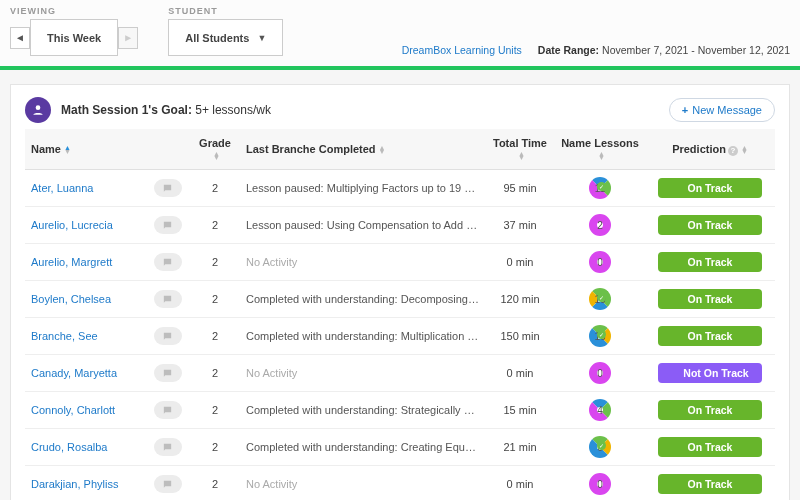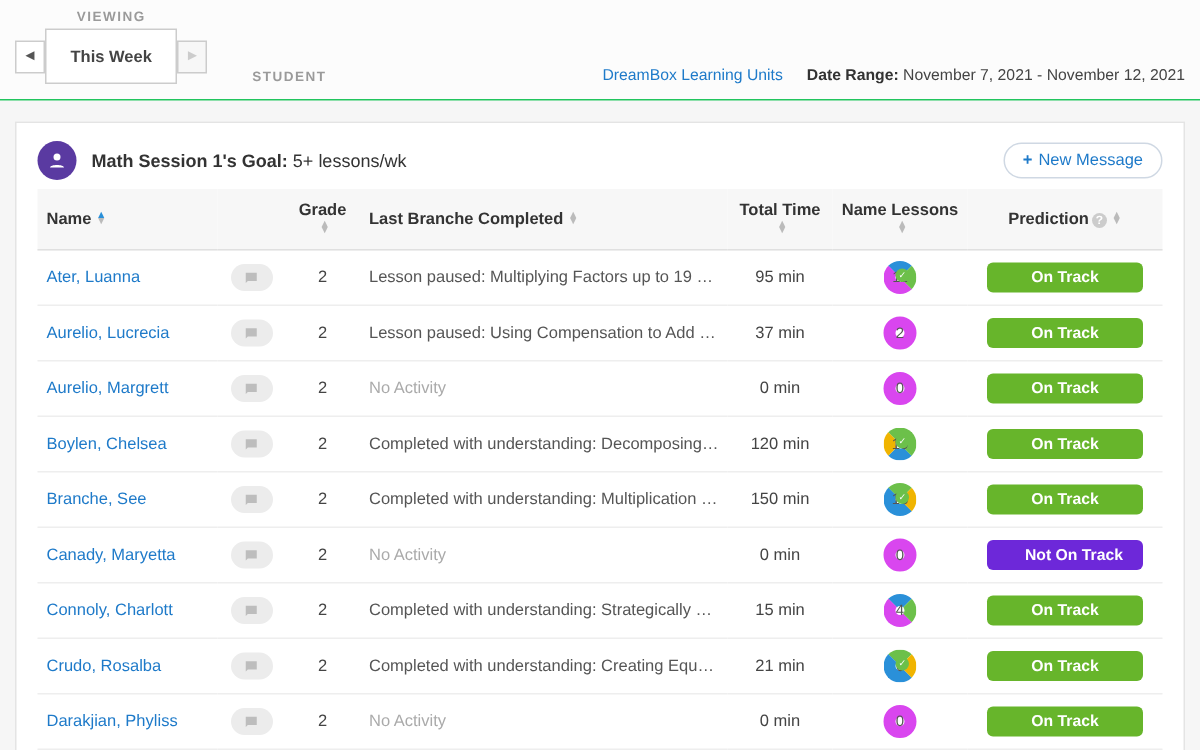--- a/index.html
+++ b/index.html
@@ -1,17 +1,17 @@
 <!DOCTYPE html>
 <html><head>
 <meta charset="utf-8">
 <style>
   * { box-sizing: border-box; margin: 0; padding: 0; }
   body { font-family: Arial, Helvetica, sans-serif; font-size: 11px; color: #444; background: #f6f6f6; width: 800px; }
-  .topbar { display: flex; align-items: flex-end; padding: 6px 10px 10px; gap: 30px; border-bottom: 1px solid #22c55e; background:#fcfcfc;text-align:center; }
+  .topbar { display: flex; align-items: flex-end; padding: 6px 10px 10px; gap: 30px; border-bottom: 4px solid #22c55e; background:#fcfcfc; }
   .topbar .group { display: flex; flex-direction: column; gap: 3px; }
   .topbar .label { font-size: 9px; letter-spacing: 1px; color: #9a9a9a; font-weight: bold; }
   .btnset { display: flex; align-items: center; }
   .navbtn { width: 20px; height: 22px; border: 1px solid #ccc; background: #fff; display:flex; align-items:center; justify-content:center; font-size:10px; color:#555; cursor:pointer; }
   .navbtn.disabled { color:#ccc; background:#f7f7f7; cursor:default;}
   .selbtn { height: 37px; border:1px solid #ccc; background:#fff; padding: 0 16px; font-size:11px; font-weight:bold; color:#444; display:flex; align-items:center; gap:8px; }
   .selbtn .caret { font-size:9px; color:#555;}
   .topbar .spacer { flex:1; }
   .topright { display:flex; align-items:flex-end; gap:16px; font-size:10.5px; }
   .topright a { color:#1e7ac9; text-decoration:none; }
@@ -42,40 +42,46 @@
   .chatpill { width:28px; height:18px; border-radius:9px; background:#ececec; display:inline-flex; align-items:center; justify-content:center;}
   .chatpill svg { width:11px; height:11px; fill:#bdbdbd;}
   .lessoncircle { width:22px; height:22px; border-radius:50%; display:inline-flex; align-items:center; justify-content:center; font-size:10px; color:#555; position:relative; border:8px solid #d946ef;}
   .lessoncircle .tick { position:absolute; top:-3px; right:-3px; width:9px; height:9px; border-radius:50%; background:#6cc04a; display:flex; align-items:center; justify-content:center;}
   .lessoncircle .tick::after{ content:"✓"; color:#fff; font-size:6px; line-height:1;}
   .lc-a { border-top-color:#2a90d9; border-right-color:#6cc04a; }
   .lc-b { border-color:#6cc04a; border-left-color:#f0b400; border-bottom-color:#2a90d9; }
   .lc-c { border-color:#2a90d9; border-top-color:#6cc04a; border-right-color:#f0b400;}
   .pill { display:inline-block; min-width:104px; text-align:center; padding:4px 8px; border-radius:4px; color:#fff; font-size:10.5px; font-weight:bold;}
   .pill.green { background:#67b52b; }
-  .pill.orange { background:#6d28d9;padding-left:20px; }
+  .pill.orange { background:#8b5cf6;padding-left:20px; }
   .help { display:inline-block; width:10px; height:10px; border-radius:50%; background:#ccc; color:#fff; font-size:8px; text-align:center; line-height:10px; margin-left:2px;}
   col.c-name{width:120px;} col.c-chat{width:45px;} col.c-grade{width:50px;} col.c-act{width:auto;} col.c-time{width:70px;} col.c-less{width:90px;} col.c-pred{width:130px;}
 </style>
 </head>
 <body>
 
 <div class="topbar">
   <div class="group">
     <span class="label">VIEWING</span>
     <div class="btnset">
       <div class="navbtn">◄</div>
       <div class="selbtn">
           <span>This Week</span>
         </div>
       <div class="navbtn disabled">►</div>
     </div>
   </div>
   <div class="group">
     <span class="label">STUDENT</span>
+    <div class="btnset">
+      <div class="selbtn">
+        <span>All Students</span>
+        <span class="caret">▼</span>
+      </div>
+    </div>
   </div>
   <div class="spacer"></div>
   <div class="topright">
     <a href="#">DreamBox Learning Units</a>
     <span class="dr"><b>Date Range:</b> <span>November 7, 2021 - November 12, 2021</span></span>
   </div>
 </div>
 
 <div class="card">
   <div class="cardhead">

